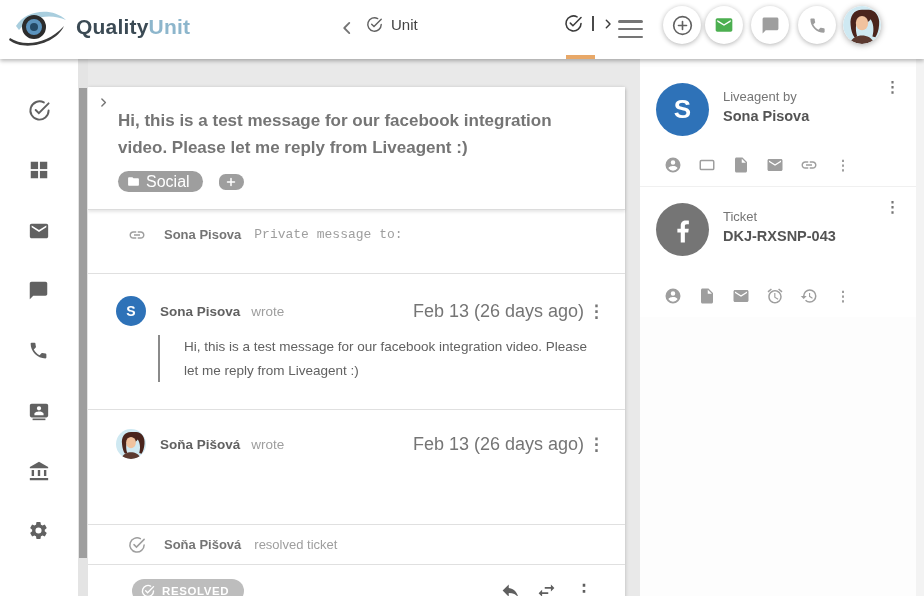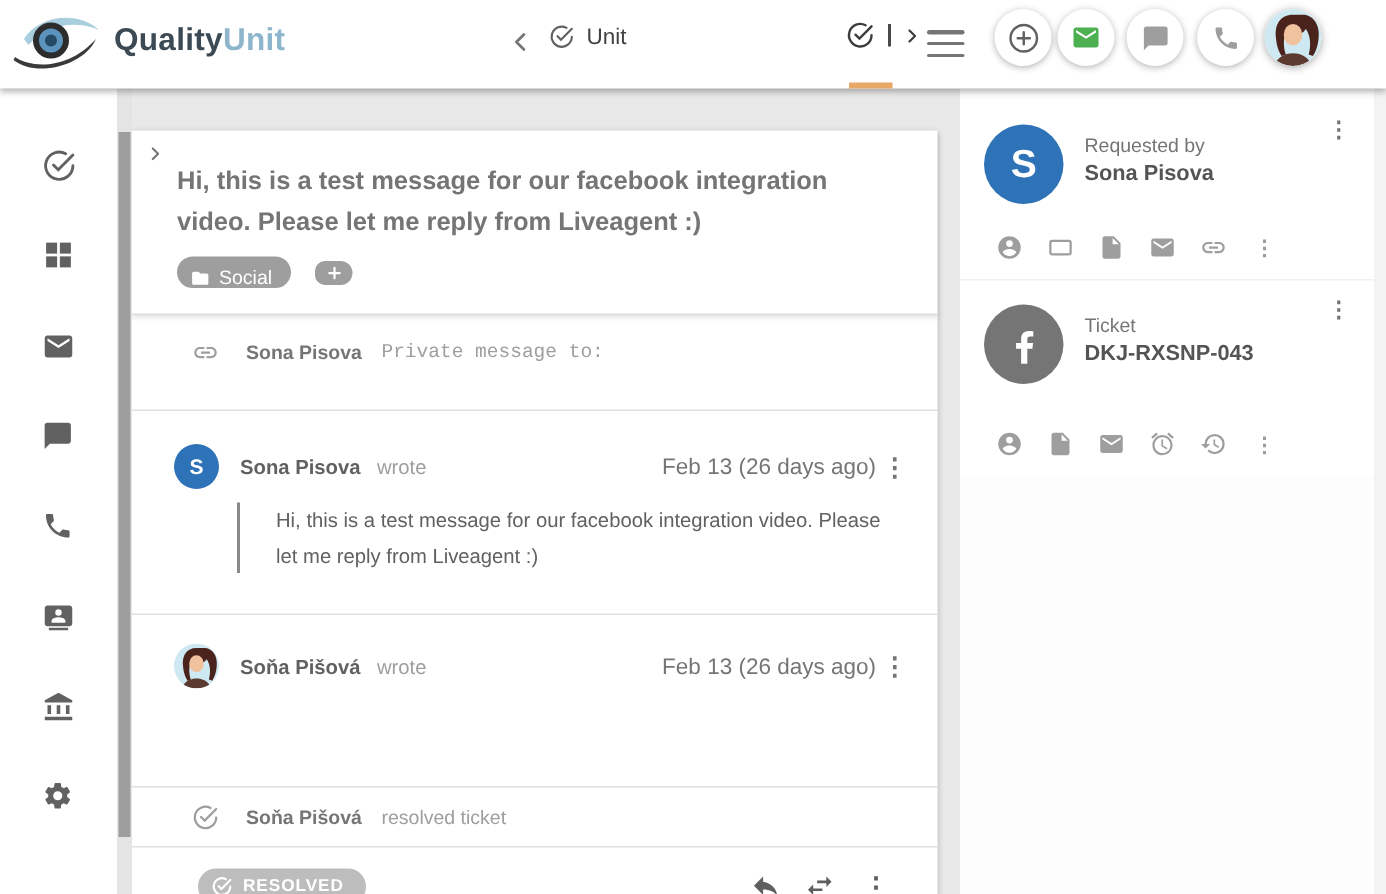--- a/index.html
+++ b/index.html
@@ -40,43 +40,43 @@
   .vscroll .thumb { position:absolute; left:1px; top:29px; width:8px; height:470px; background:#9e9e9e; }
 
   
   .main { position:absolute; left:88px; top:59px; width:537px; height:529px; background:#fff;
           box-shadow:0 1px 4px rgba(0,0,0,.22); z-index:4;margin-top:28px; }
   .titleblock { position:relative; height:123px; border-bottom:1px solid #dcdcdc;
                 box-shadow:0 2px 3px rgba(0,0,0,.10); padding:7px 20px 0 30px; }
   .collapse-chev { position:absolute; left:9px; top:9px; width:13px; height:13px; color:#757575; cursor:pointer; }
   .ticket-title { font-size:17px; font-weight:bold; color:#757575; line-height:1.6; max-width:485px; margin-top:13px; }
   .tagrow { display:flex; align-items:center; gap:16px; margin-top:10px; }
-  .tag { display:flex; align-items:flex-end; gap:6px; background:#9e9e9e; color:#fff; border-radius:11px;
-         height:21px; padding:0 13px 0 9px; font-size:13px; cursor:pointer; }
+  .tag { display:flex; align-items:center; gap:6px; background:#9e9e9e; color:#fff; border-radius:11px;
+         height:21px; padding:0 13px 0 9px; font-size:16px; cursor:pointer; }
   .addtag { display:flex; align-items:center; justify-content:center; background:#9e9e9e; color:#fff;
             border-radius:9px 11px 11px 9px; width:25px; height:16px; cursor:pointer; }
 
   .row-note { height:64px; border-bottom:1px solid #e0e0e0; display:flex; align-items:flex-start;
               padding:17px 16px 0 40px; font-size:13px; }
   .row-note svg { color:#9e9e9e; flex:none; margin-top:-1px; }
   .note-author { font-weight:bold; color:#757575; margin-left:18px; }
   .note-action { color:#9e9e9e; margin-left:13px;font-family:Liberation Mono, monospace; }
   .note-link { color:#9e9e9e; margin-left:5px; text-decoration:underline; cursor:pointer; }
 
   .msg { border-bottom:1px solid #e0e0e0; padding:0 16px 0 28px; }
   .msg1 { height:136px; padding-top:22px; }
   .msg2 { height:115px; padding-top:19px; }
   .msg-head { display:flex; align-items:center; }
   .av30 { width:30px; height:30px; border-radius:50%; flex:none; }
   .av-letter { background:#2e72b8; color:#fff; display:flex; align-items:center; justify-content:center;
                font-size:14px; font-weight:bold; }
   .msg-author { font-weight:bold; color:#616161; font-size:13.5px; margin-left:14px; }
   .msg-action { color:#9e9e9e; font-size:13.5px; margin-left:11px; }
   .msg-spacer { flex:1; }
-  .msg-date { color:#757575; font-size:15px; }
+  .msg-date { color:#757575; font-size:18px; }
   .kebab { color:#757575; font-size:17px; line-height:1; cursor:pointer; padding:0 4px; font-weight:bold; }
   .msg-body { margin:9px 0 0 42px; border-left:2px solid #8a8a8a; padding-left:24px;
               font-size:13.5px; color:#616161; line-height:1.75; max-width:440px; }
 
   .row-status { height:40px; border-bottom:1px solid #e0e0e0; display:flex; align-items:center;
                 padding:0 16px 0 40px; font-size:13px; }
   .row-status svg { color:#9e9e9e; flex:none; }
   .status-author { font-weight:bold; color:#757575; margin-left:18px; }
   .status-action { color:#9e9e9e; margin-left:13px; }
 
@@ -343,21 +343,21 @@
       </svg>
     </div>
     <span class="kebab ab-kebab">⋮</span>
   </div>
 </div>
 
 <div class="rpanel">
 
   <div class="card card1">
     <div class="card-avatar blue">S</div>
-    <div class="card-label">Requested by</div>
+    <div class="card-label">Liveagent by</div>
     <div class="card-name">Sona Pisova</div>
     <span class="kebab card-kebab">⋮</span>
     <div class="card-icons">
       <svg viewBox="0 0 24 24">
         <path fill="currentColor" d="M12 2a10 10 0 100 20 10 10 0 000-20zm0 3.5a3 3 0 110 6 3 3 0 010-6zm0 14.2a7.2 7.2 0 01-6-3.22c.03-1.99 4-3.08 6-3.08s5.97 1.09 6 3.08a7.2 7.2 0 01-6 3.22z"></path>
       </svg>
       <svg viewBox="0 0 24 24">
         <rect x="3" y="6" width="18" height="12" rx="1.5" fill="none" stroke="currentColor" stroke-width="2"></rect>
       </svg>
       <svg viewBox="0 0 24 24">

